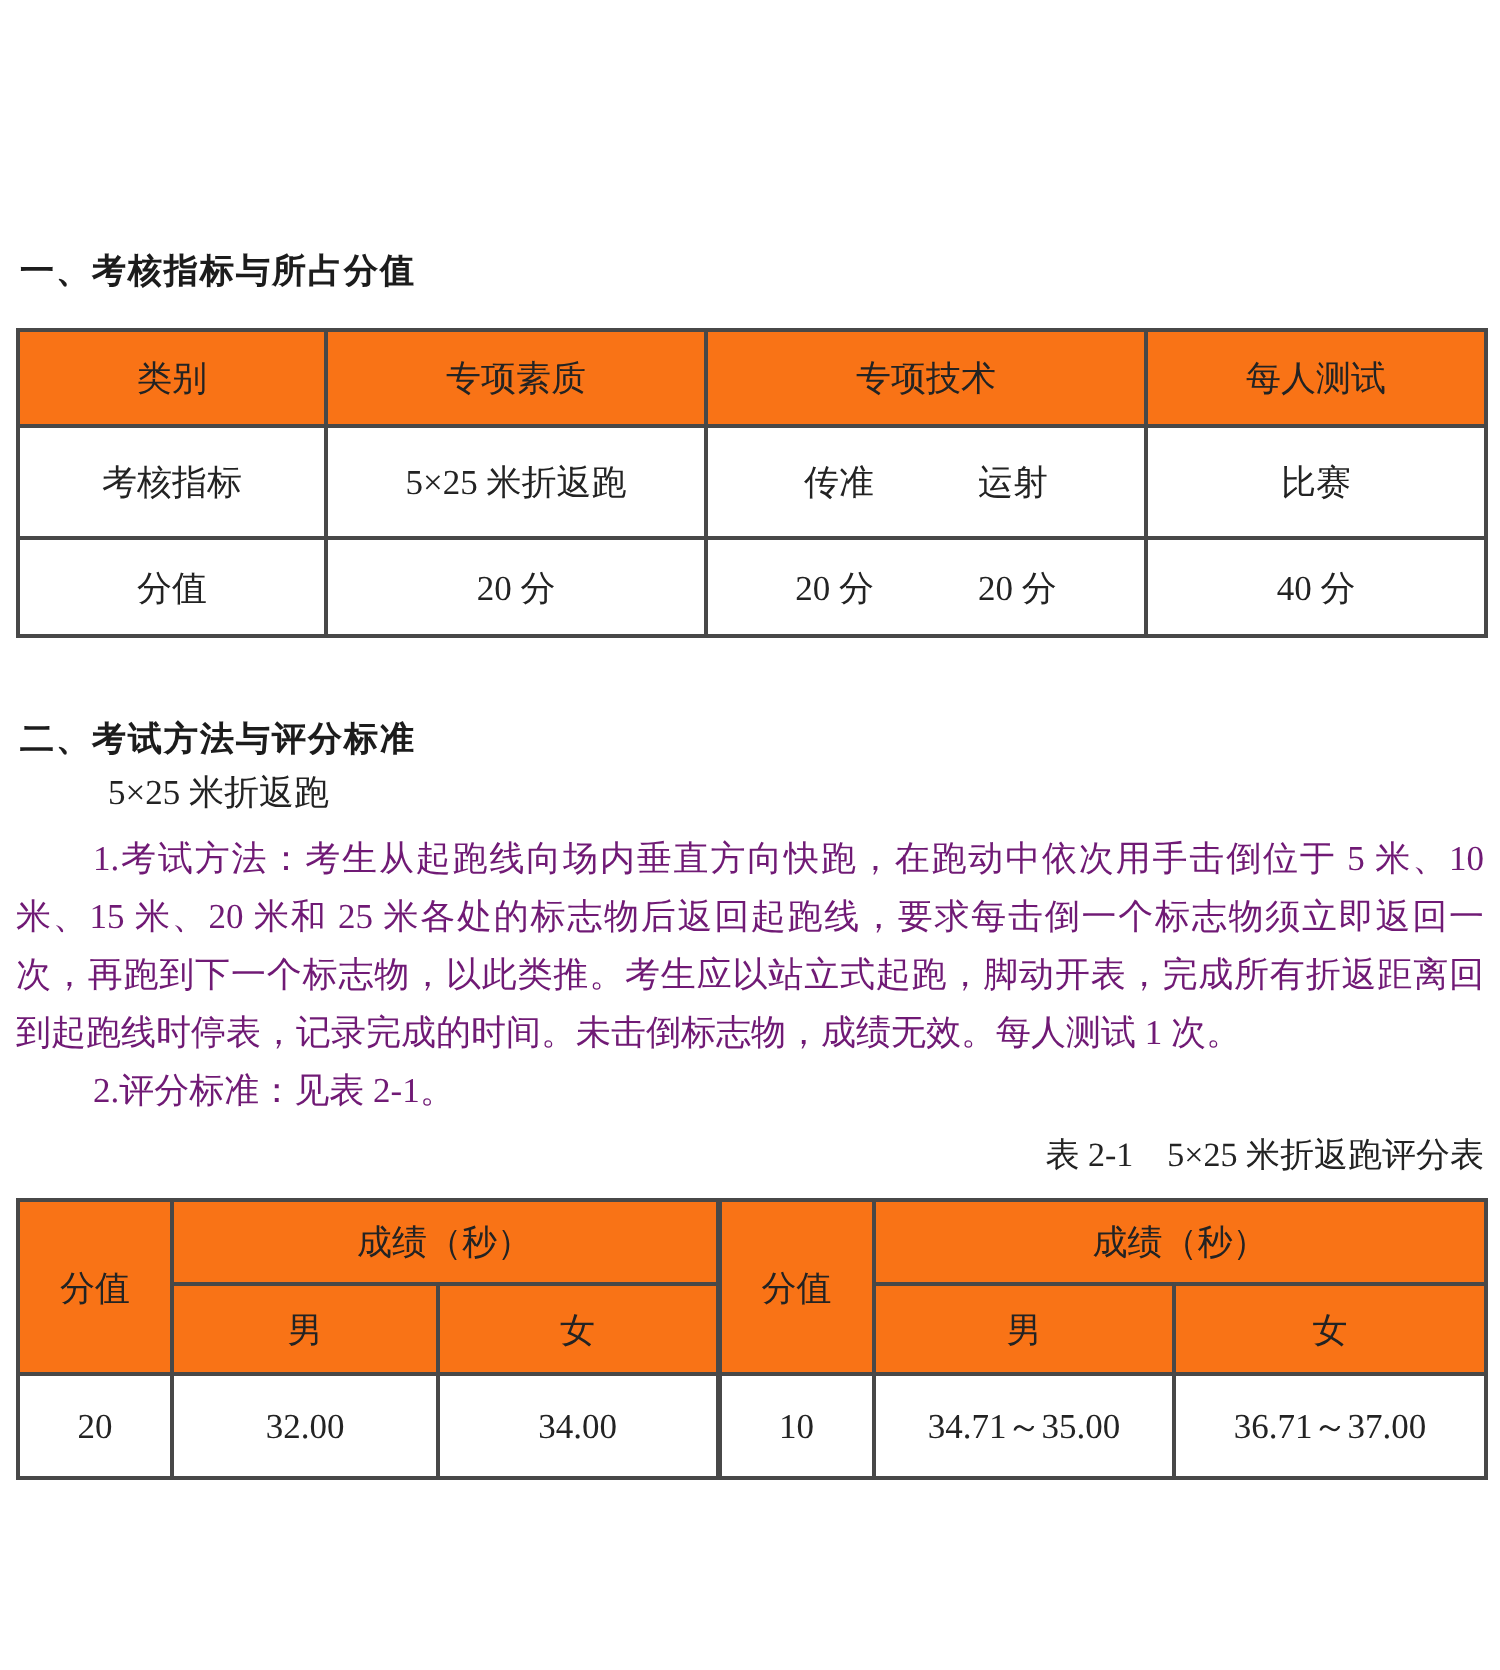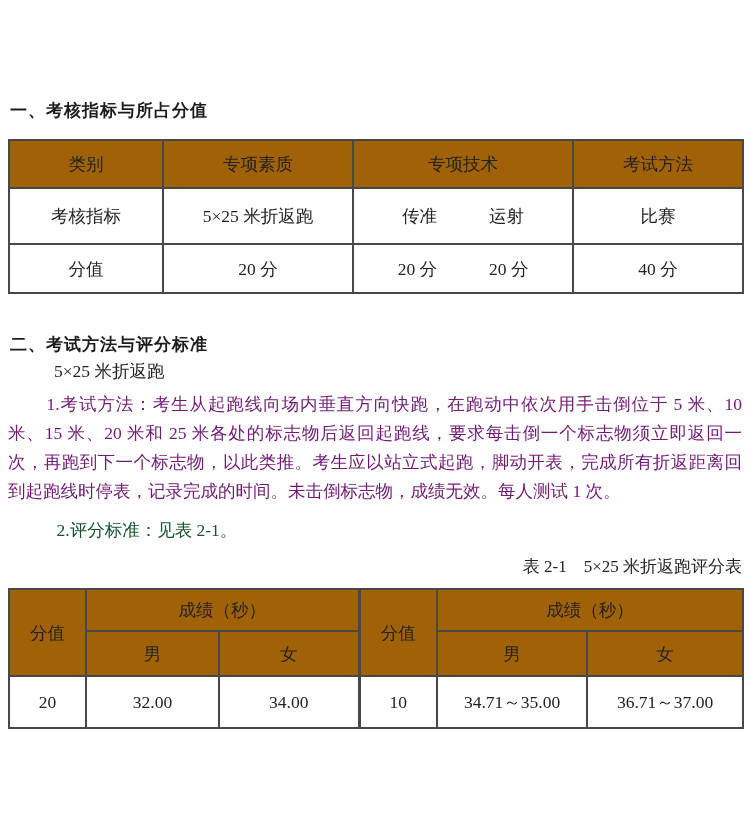--- a/index.html
+++ b/index.html
@@ -31,40 +31,40 @@
   }
   .sec-heading {
     font-family: "Liberation Sans", "DejaVu Sans", sans-serif;
     font-weight: bold;
     font-size: 17px;
     line-height: 21px;
     color: #1c1c1c;
     margin: 0 0 0 2px;
     letter-spacing: 1px;
   }
-  .sec-heading.first { margin-top: 74px; }
+  .sec-heading.first { margin-top: 99px; }
   .sec-heading.second { margin-top: 40px; }
 
   table {
     border-collapse: collapse;
     table-layout: fixed;
     width: 734px;
     font-size: 17.5px;
     color: #232323;
   }
   .tbl1 { margin-top: 18px; }
   .tbl2 { margin-top: 0; }
   td {
     border: 2px solid #484848;
     text-align: center;
     vertical-align: middle;
     padding: 0;
     overflow: hidden;
   }
-  .hdr-cell { background: #a16207; }
+  .hdr-cell { background: #f97316; }
   .tbl1 .row-head td { height: 46px; }
   .tbl1 .row-ind td { height: 54px; }
   .tbl1 .row-val td { height: 47px; }
   .tbl2 .h1 td { height: 40px; }
   .tbl2 .h2 td { height: 43px; }
   .tbl2 .data td { height: 50px; }
   .pair {
     display: flex;
     justify-content: center;
     gap: 52px;
@@ -89,22 +89,22 @@
     line-height: 29px;
     text-align: justify;
     text-indent: 2.2em;
     margin: 7px 0 0 0;
     color: #701a75;
   }
   .scoring-line {
     font-size: 17.5px;
     line-height: 29px;
     text-indent: 2.2em;
-    margin: 10px;
-    color: #14532d;
+    margin: 0;
+    color: #701a75;
   }
   .tbl-caption {
     font-size: 17px;
     line-height: 24px;
     text-align: right;
     margin: 6px 0 9px 0;
     color: #232323;
   }
 </style>
 </head>
@@ -120,21 +120,21 @@
       <col style="width:154px">
         <col style="width:190px">
         <col style="width:220px">
         <col style="width:170px">
     </colgroup>
     <tbody>
       <tr class="row-head">
         <td class="hdr-cell">类别</td>
         <td class="hdr-cell">专项素质</td>
         <td class="hdr-cell">专项技术</td>
-        <td class="hdr-cell">考试方法</td>
+        <td class="hdr-cell">每人测试</td>
       </tr>
       <tr class="row-ind">
         <td>考核指标</td>
         <td>5×25 米折返跑</td>
         <td>
           <div class="pair">
             <span>传准</span>
             <span>运射</span>
           </div>
         </td>

